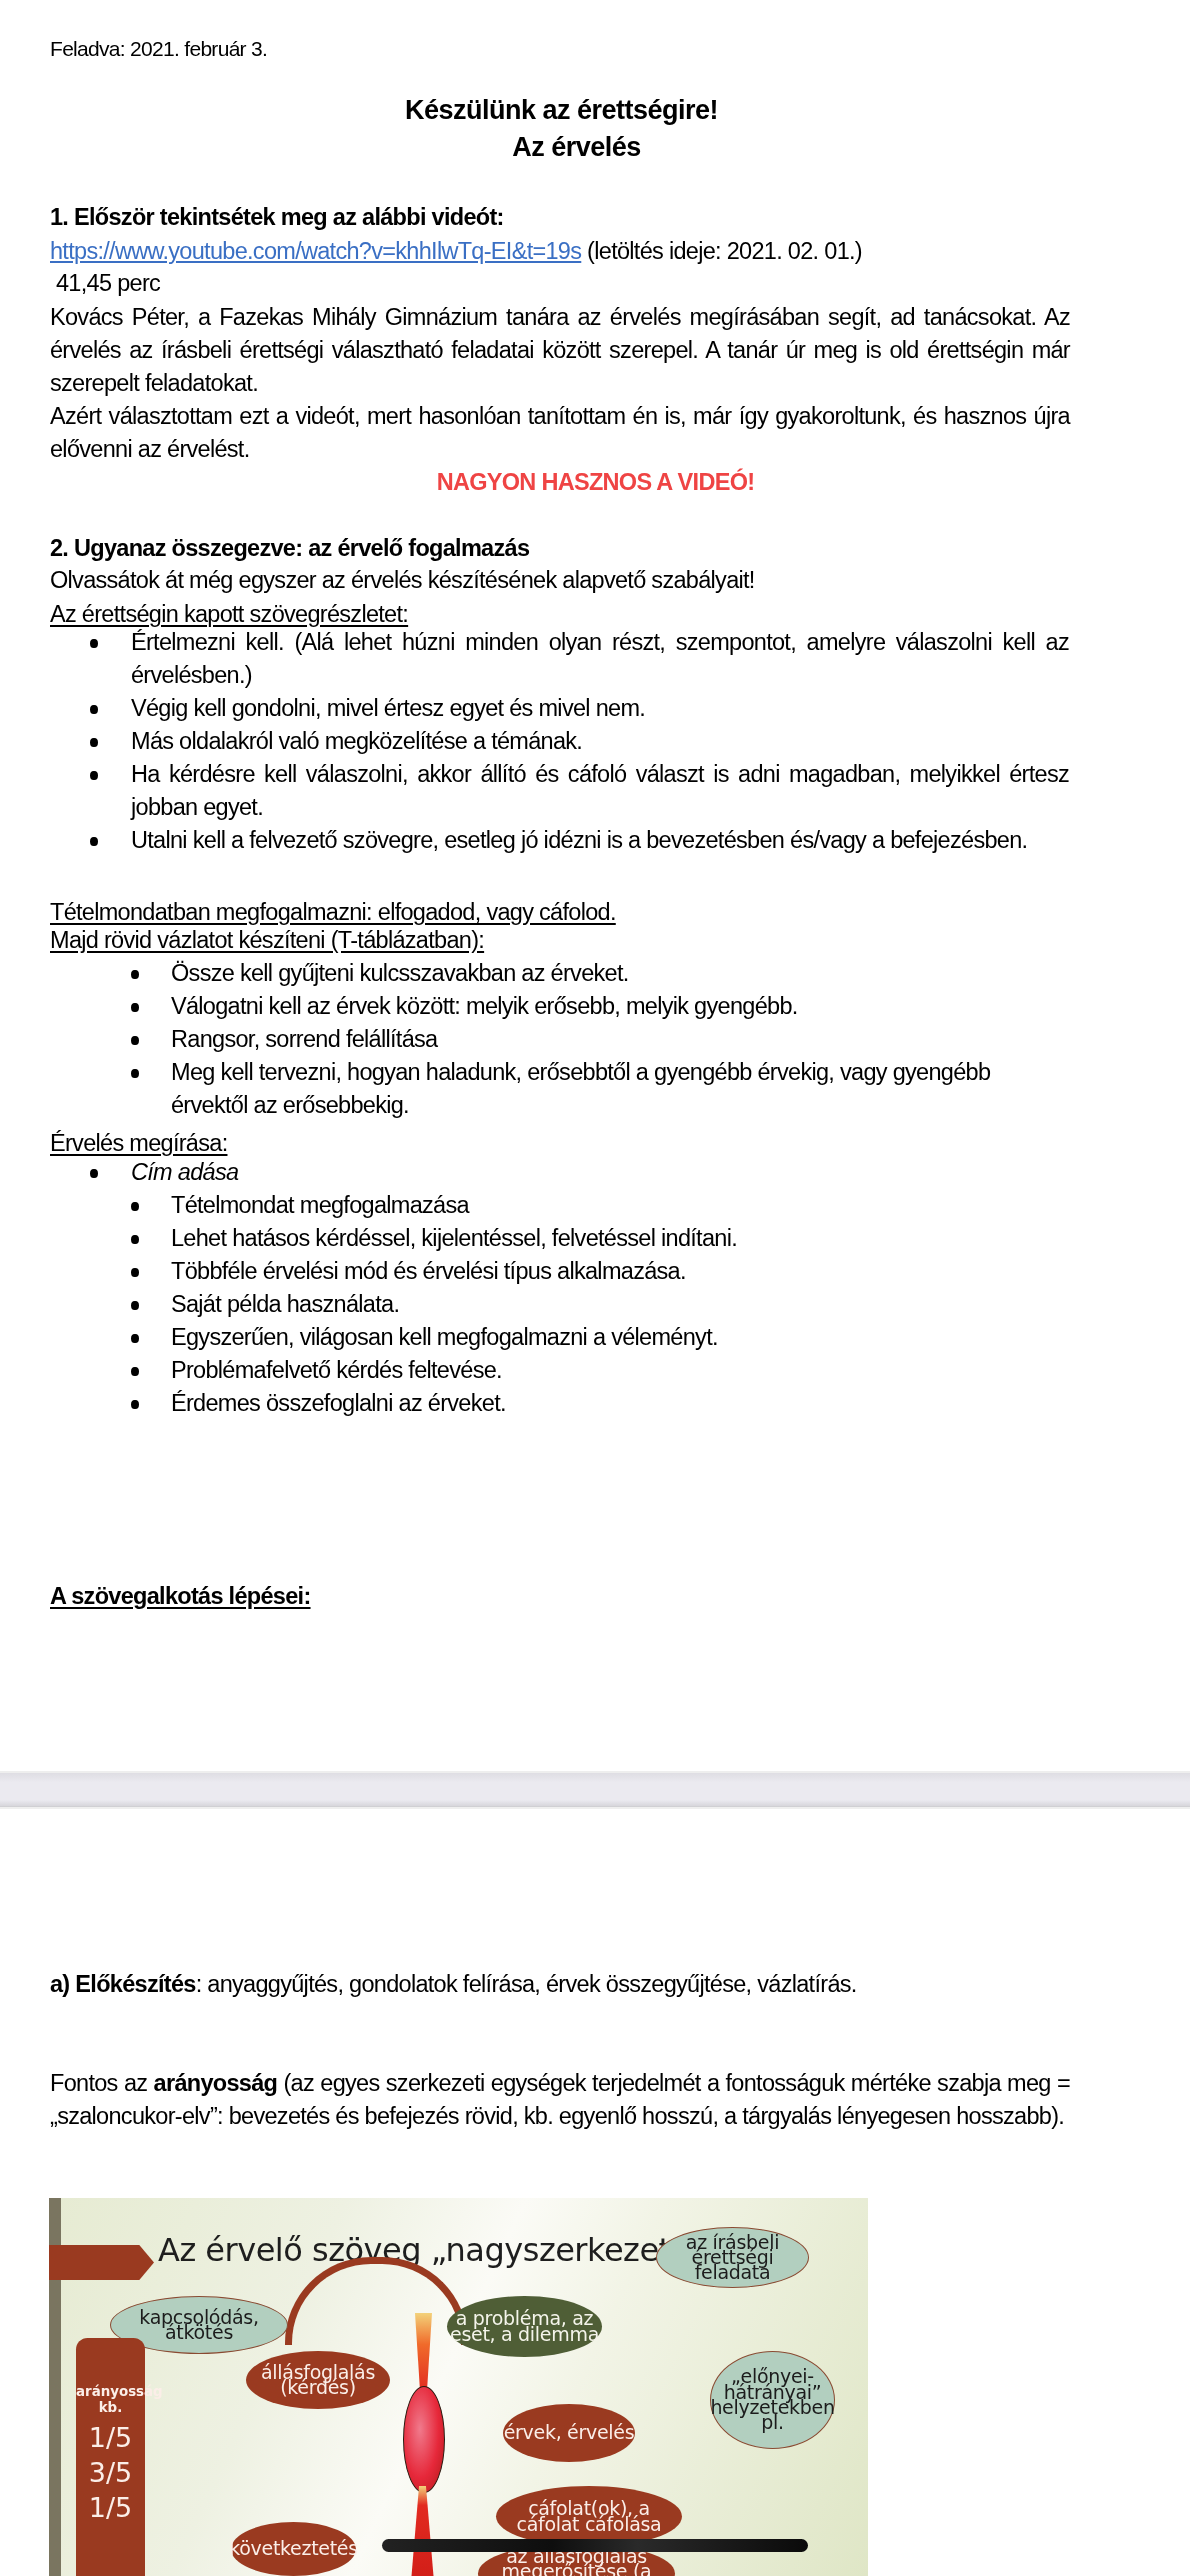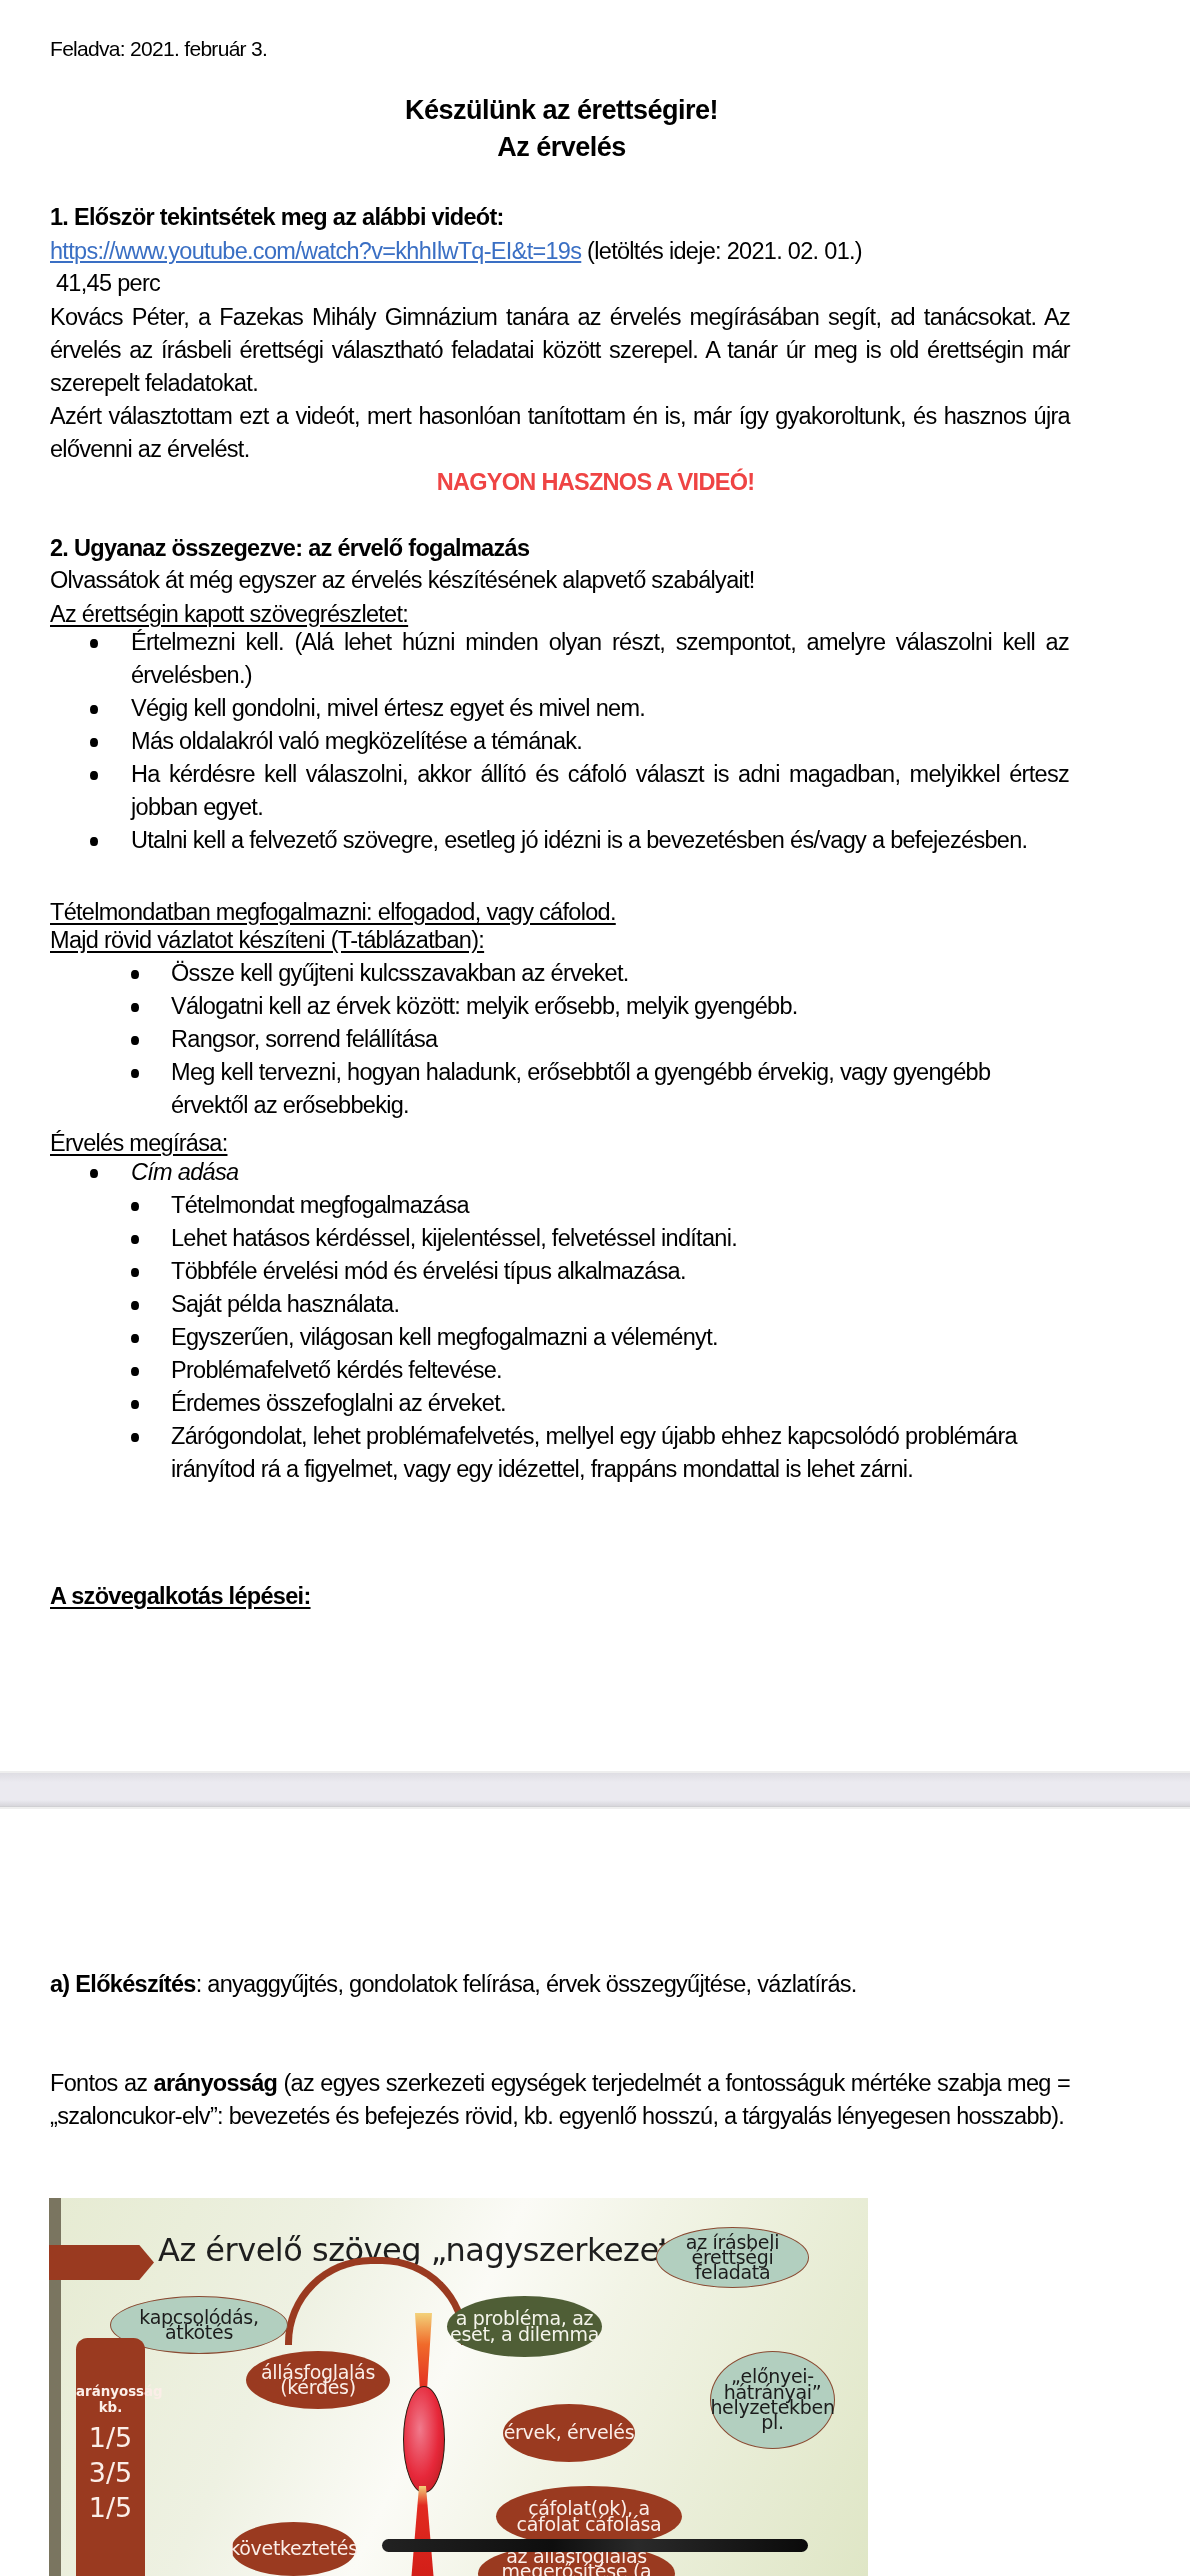--- a/index.html
+++ b/index.html
@@ -97,21 +97,21 @@
     background:linear-gradient(90deg,#222 0%,#0e0e0e 40%,#2a2a2a 60%,#0a0a0a 100%);
   }
 </style>
 </head>
 <body>
 
 <div class="page" id="page1">
   <div class="t" style="top:32px; font-size:21px;">Feladva: 2021. február 3.</div>
 
   <div class="t center title" style="top:94px;">Készülünk az érettségire!</div>
-  <div class="t center title" style="top:131px;">Az érvelés</div>
+  <div class="t center title" style="top:131px;padding-left:15px;">Az érvelés</div>
 
   <div class="t b" style="top:201px;">1. Először tekintsétek meg az alábbi videót:</div>
   <div class="t" style="top:235px;">
     <a class="link">https://www.youtube.com/watch?v=khhIlwTq-EI&amp;t=19s</a><span> (letöltés ideje: 2021. 02. 01.)</span>
   </div>
   <div class="t" style="top:267px; left:56px;">41,45 perc</div>
   <div class="t just" style="top:301px;">Kovács Péter, a Fazekas Mihály Gimnázium tanára az érvelés megírásában segít, ad tanácsokat. Az érvelés az írásbeli érettségi választható feladatai között szerepel. A tanár úr meg is old érettségin már szerepelt feladatokat.</div>
   <div class="t just" style="top:400px;">Azért választottam ezt a videót, mert hasonlóan tanítottam én is, már így gyakoroltunk, és hasznos újra elővenni az érvelést.</div>
   <div class="t center red" style="top:466px; left:0; width:1119px;">NAGYON HASZNOS A VIDEÓ!</div>
 
@@ -142,21 +142,20 @@
     <li>Cím adása</li>
   </ul>
   <ul class="bl" id="list3">
     <li>Tételmondat megfogalmazása</li>
     <li>Lehet hatásos kérdéssel, kijelentéssel, felvetéssel indítani.</li>
     <li>Többféle érvelési mód és érvelési típus alkalmazása.</li>
     <li>Saját példa használata.</li>
     <li>Egyszerűen, világosan kell megfogalmazni a véleményt.</li>
     <li>Problémafelvető kérdés feltevése.</li>
     <li>Érdemes összefoglalni az érveket.</li>
-    <li>Zárógondolat, lehet problémafelvetés, mellyel egy újabb ehhez kapcsolódó problémára irányítod rá a figyelmet, vagy egy idézettel, frappáns mondattal is lehet zárni.</li>
   </ul>
 
   <div class="t b u" style="top:1580px;">A szövegalkotás lépései:</div>
 </div>
 
 <div class="sep"></div>
 
 <div class="page" id="page2">
   <div class="t" style="top:159px;">
     <span class="b">a) Előkészítés</span><span>: anyaggyűjtés, gondolatok felírása, érvek összegyűjtése, vázlatírás.</span>

